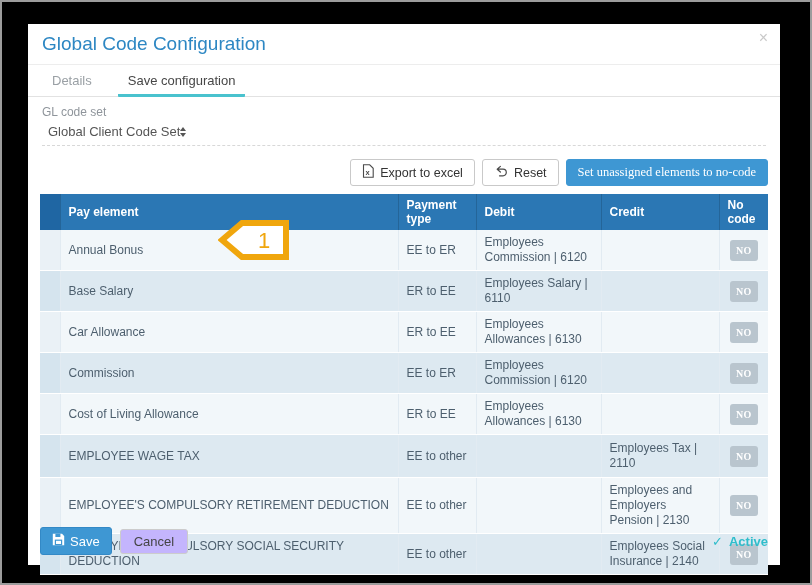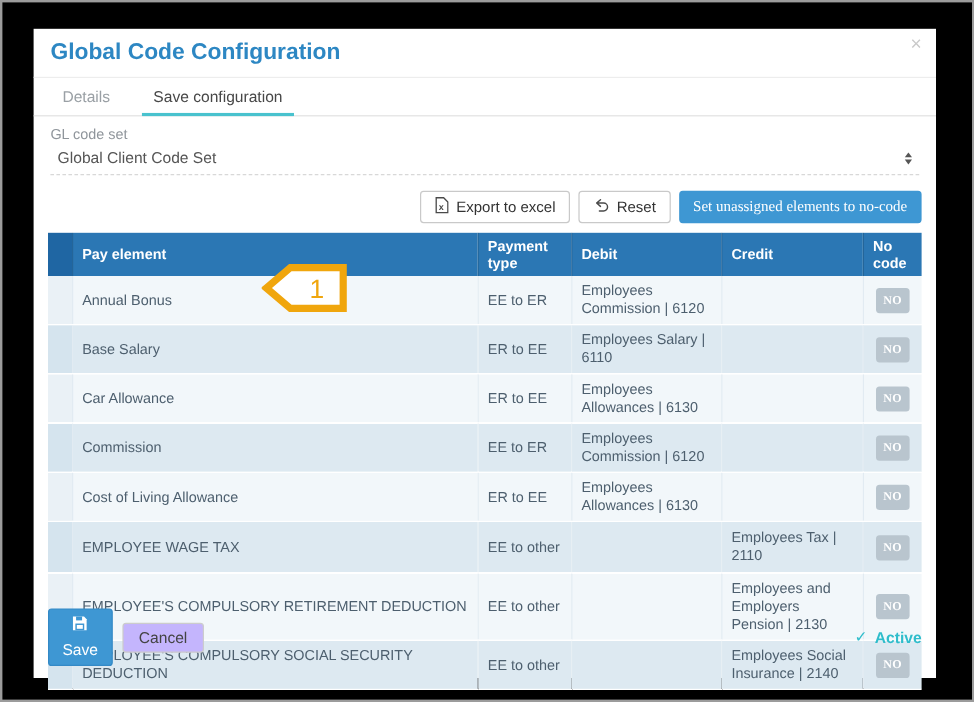--- a/index.html
+++ b/index.html
@@ -15,31 +15,31 @@
   .modal {
     position:absolute; left:26px; top:22px;
     width:752px; height:541px;
     background:#fff;
   }
   .close {
     position:absolute; top:6px; right:12px;
     color:#c9c9c9; font-size:16px; line-height:16px; cursor:default;
   }
   .m-header { padding:9px 14px 6px; border-bottom:1px solid #ededed; }
-  .title { color:#2d87c3; font-size:19px; font-weight:700; margin:0 0 3px; }
+  .title { color:#2d87c3; font-size:19px; font-weight:400; margin:0 0 3px; }
   .subtitle { color:#8a8a8a; font-size:12px; margin:0; }
 
   .tabs { display:flex; padding:0 14px; border-bottom:1px solid #e2e2e2; }
   .tab { font-size:13px; color:#9aa0a5; padding:8px 10px 8px; margin-right:16px; cursor:default; }
   .tab.active { color:#474747; border-bottom:3px solid #49c2ce; padding-bottom:5px; margin-bottom:-1px; border-radius:0 0 1px 1px; }
 
   .field { padding:8px 14px 0; }
   .field-label { font-size:12px; color:#8f959b; margin-bottom:4px; }
   .select {
-    display:flex; justify-content:space-between; align-items:center;
+    display:flex; justify-content:flex-start; align-items:center;
     padding:1px 4px 6px 6px;
     border-bottom:1px dashed #d8d8d8;
     font-size:13px; color:#555;
   }
   .arrows { display:flex; flex-direction:column; gap:2px; margin-right:2px; }
   .arrows i { display:block; width:0; height:0; border-left:3.5px solid transparent; border-right:3.5px solid transparent; }
   .arrow-up { border-bottom:4px solid #555; }
   .arrow-down { border-top:4px solid #555; }
 
   .toolbar { display:flex; justify-content:flex-end; gap:7px; padding:13px 12px 8px; }
@@ -79,21 +79,20 @@
     font-family:Liberation Serif, serif;
   }
 
   .annotation { position:absolute; left:190px; top:195px; width:72px; height:42px; pointer-events:none; }
 
   .m-footer { position:absolute; left:12px; right:12px; bottom:10px; display:flex; align-items:center; }
   .save-btn {
     background:#3e97d3; color:#fff; border:1px solid #3389c6; border-radius:3px;
     padding:5px 11px; font-size:13px; display:inline-flex; gap:5px; align-items:center;
     font-family:inherit;
-    flex-direction:column;
   }
   .cancel-btn {
     background:#c4b5fd; border:1px solid #ccc; border-radius:3px;
     padding:4px 13px; font-size:13px; color:#444; margin-left:8px; font-family:inherit;
   }
   .status { margin-left:auto; color:#2fbdcb; font-weight:700; font-size:13px; display:inline-flex; gap:6px; align-items:center; }
   .status .check { font-family:"DejaVu Sans",sans-serif; font-weight:400; }
 </style>
 </head>
 <body>

